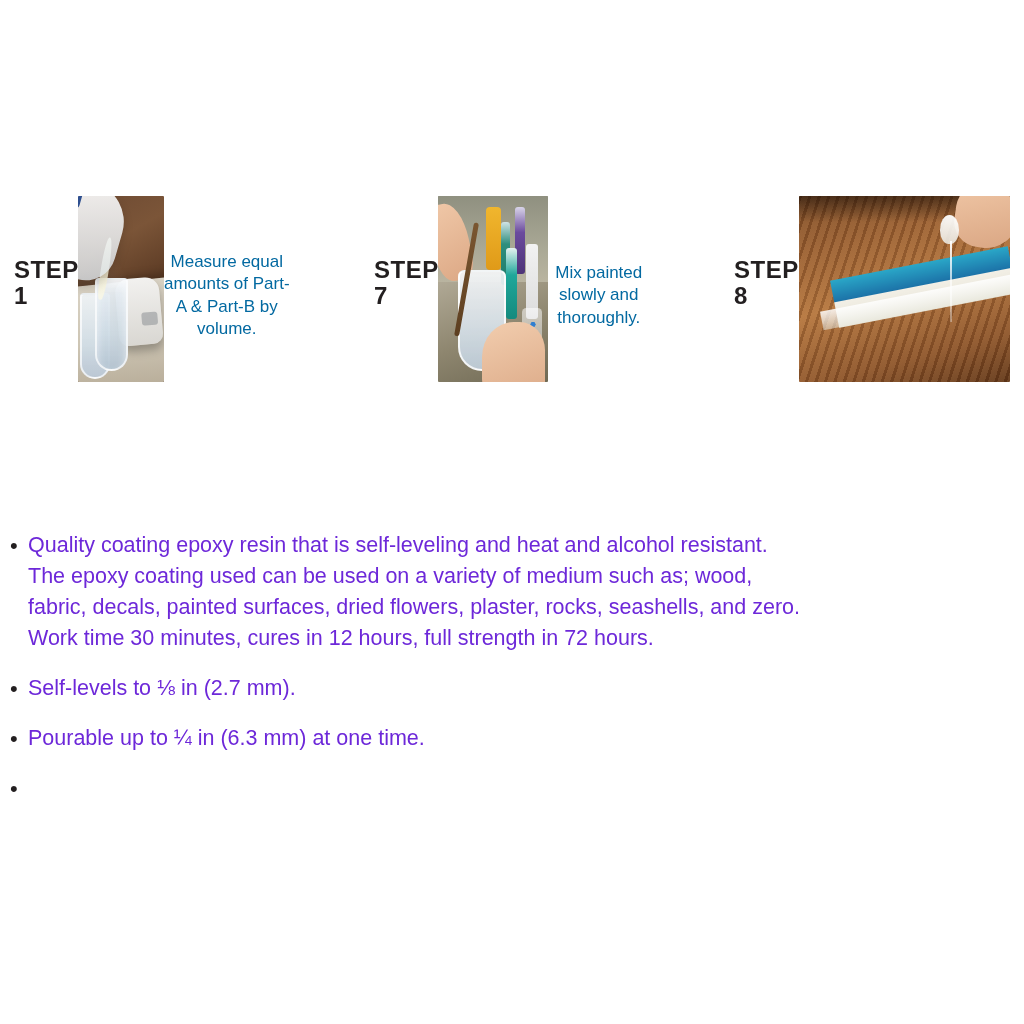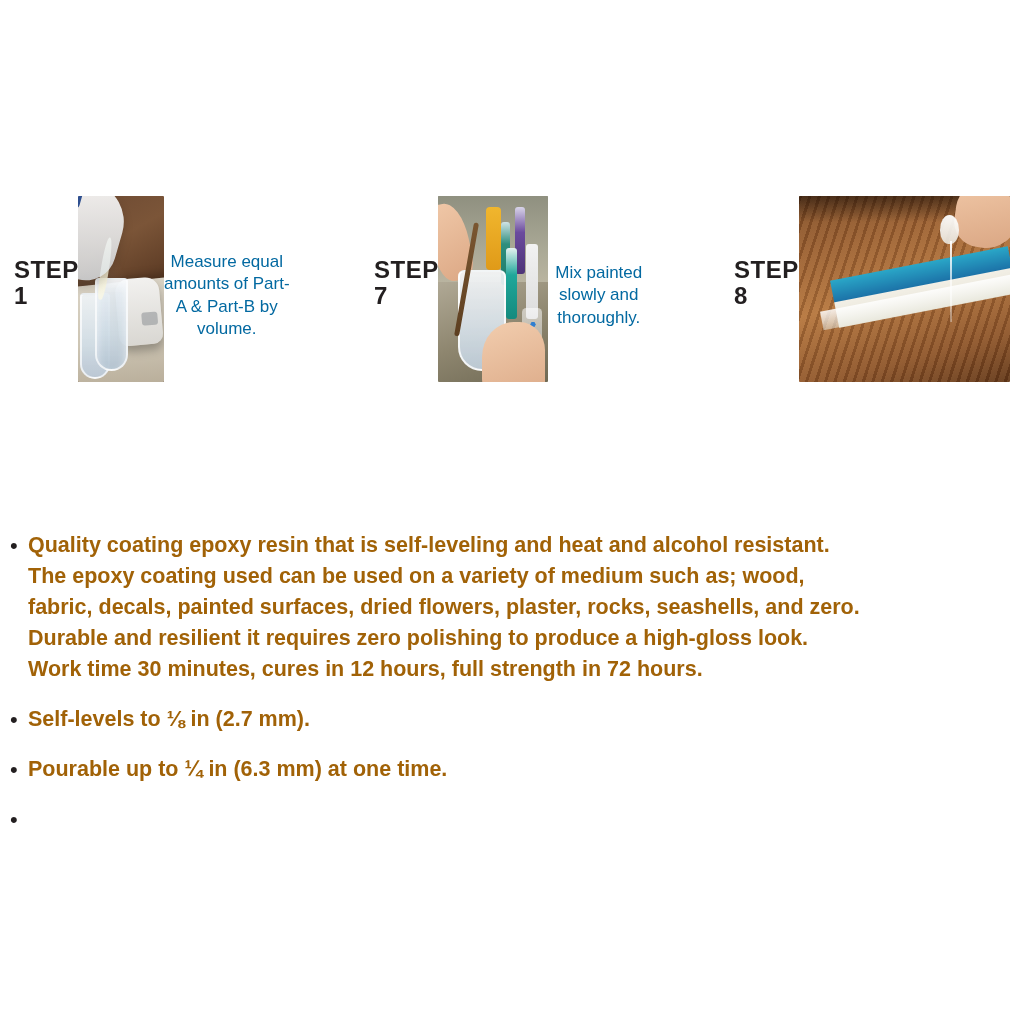--- a/index.html
+++ b/index.html
@@ -278,22 +278,21 @@
     flex: 0 0 auto;
     width: 18px;
     font-size: 22px;
     line-height: 31px;
     color: #231f20;
     text-align: left;
   }
   .bullet-text {
     font-size: 21.5px;
     line-height: 31px;
-    color: #a16207;
-    font-weight: bold;
+    color: #6d28d9;
   }
   .bullet-text p {
     margin: 0;
   }
 </style>
 </head>
 <body>
 
 <div class="page">
 
@@ -347,21 +346,20 @@
   </div>
 
   <div class="bullets">
 
     <div class="bullet">
       <div class="bullet-dot">•</div>
       <div class="bullet-text">
         <p>Quality coating epoxy resin that is self-leveling and heat and alcohol resistant.</p>
         <p>The epoxy coating used can be used on a variety of medium such as; wood,</p>
         <p>fabric, decals, painted surfaces, dried flowers, plaster, rocks, seashells, and zero.</p>
-        <p>Durable and resilient it requires zero polishing to produce a high-gloss look.</p>
         <p>Work time 30 minutes, cures in 12 hours, full strength in 72 hours.</p>
       </div>
     </div>
 
     <div class="bullet">
       <div class="bullet-dot">•</div>
       <div class="bullet-text">
         <p>Self-levels to ⅛ in (2.7 mm).</p>
       </div>
     </div>

